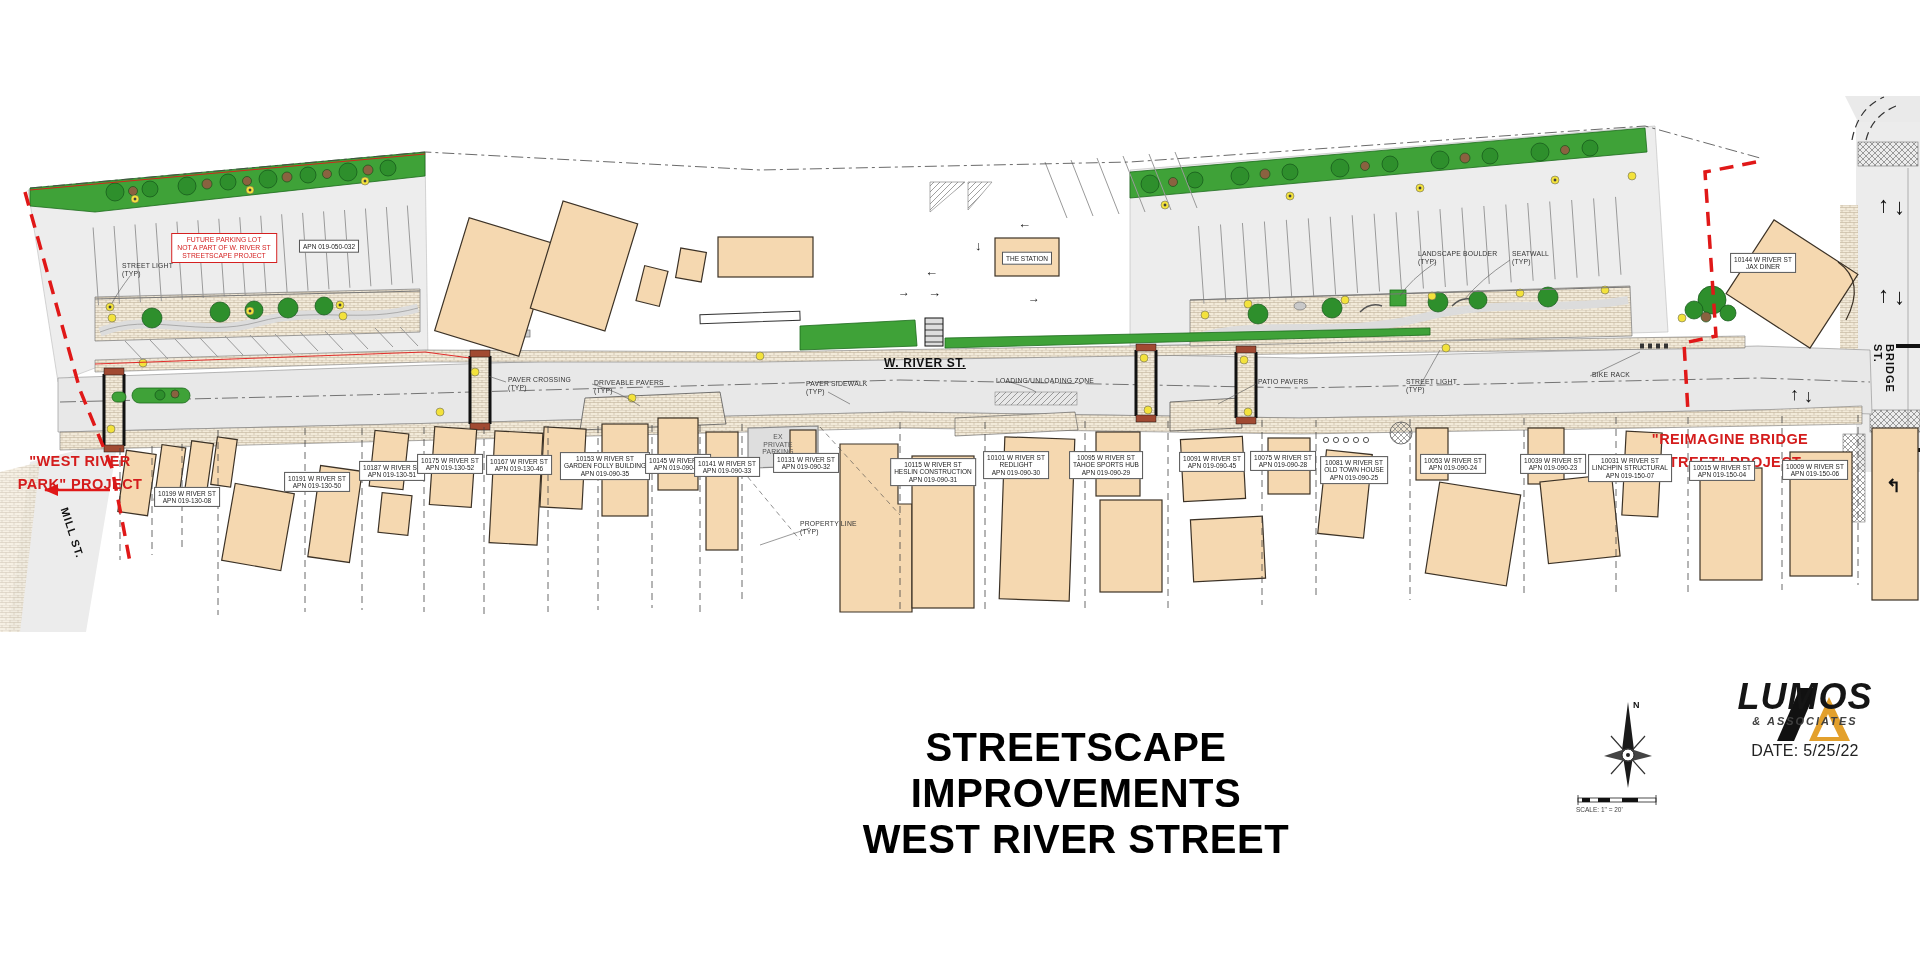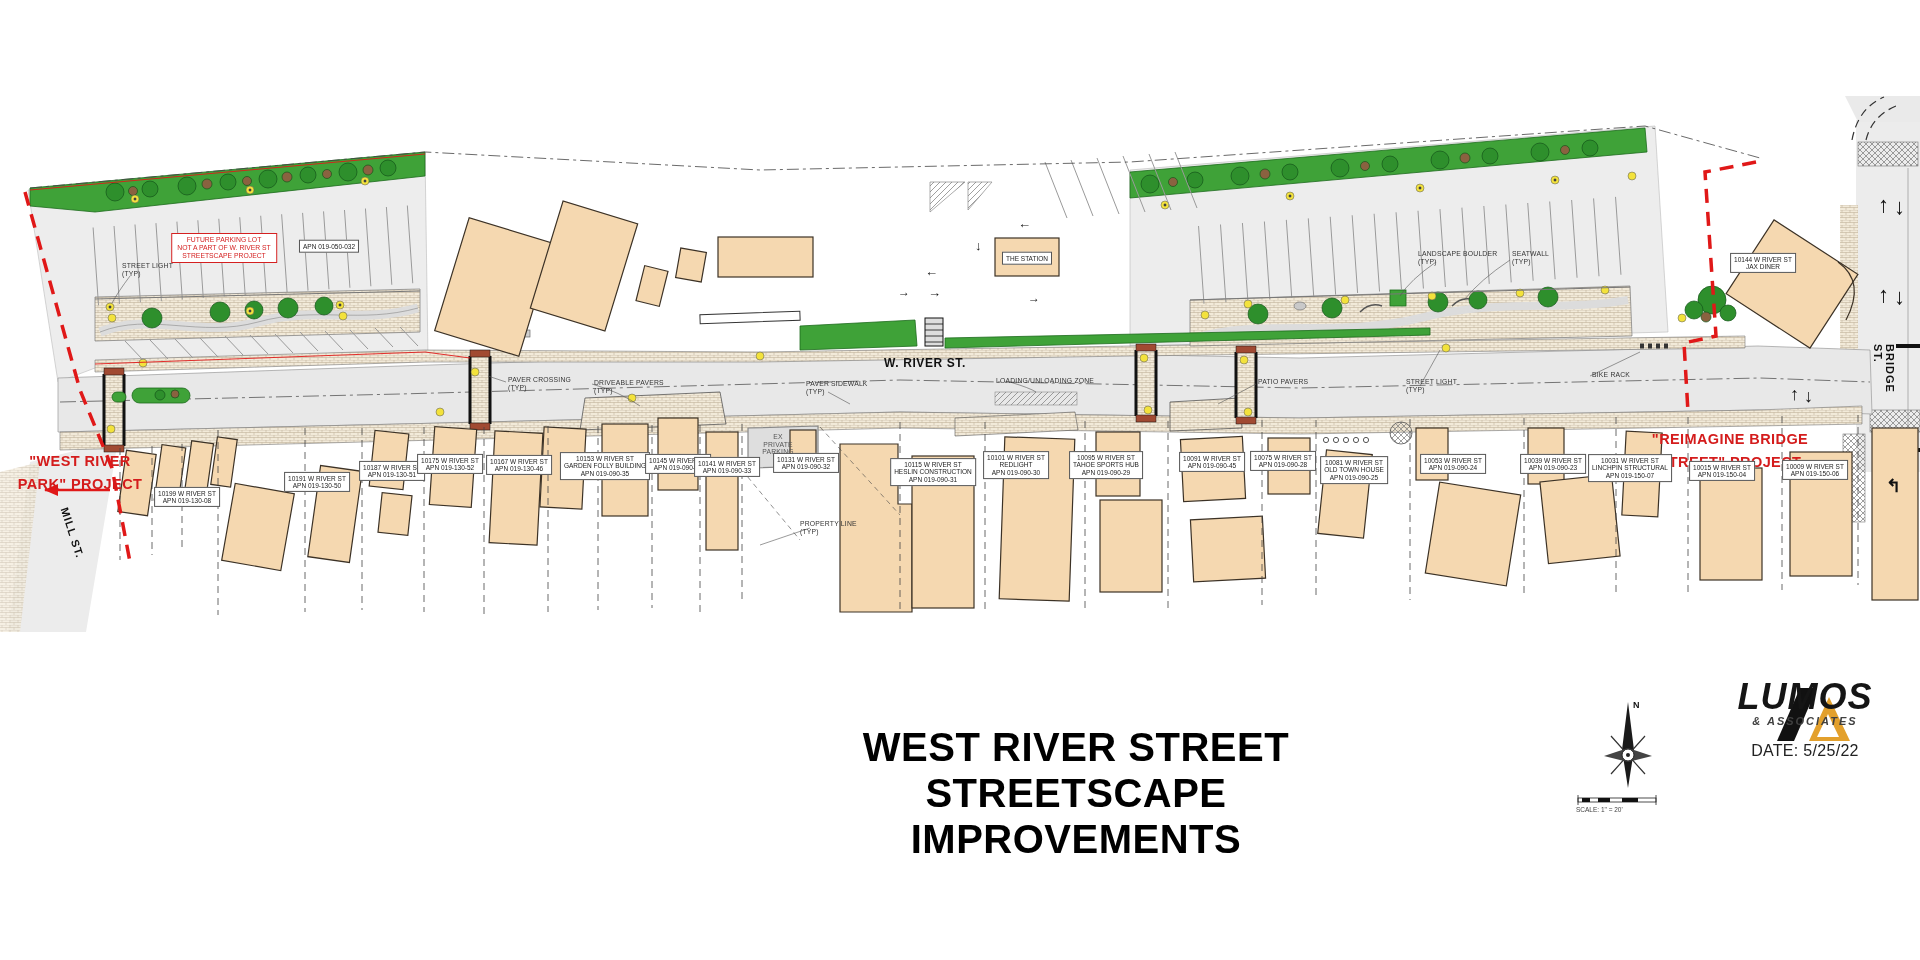--- a/index.html
+++ b/index.html
@@ -7,21 +7,21 @@
           font-family:"Liberation Sans",sans-serif;}
   #plan-svg{position:absolute;left:0;top:0;}
   .overlay{position:absolute;left:0;top:0;width:1920px;height:960px;pointer-events:none;}
   .parcel{position:absolute;transform:translate(-50%,-50%);background:#fff;border:0.5px solid #555;
           font-size:6.5px;line-height:7.6px;padding:1.5px 3px;text-align:center;color:#222;white-space:nowrap;}
   .ann{position:absolute;font-size:6.8px;line-height:7.6px;color:#333;white-space:nowrap;letter-spacing:.2px;}
   .ann.ctr{transform:translate(-50%,-50%);text-align:center;color:#555;}
   .rednote{position:absolute;left:224px;top:248px;transform:translate(-50%,-50%);background:#fff;
            border:1px solid #d42020;color:#d42020;font-size:6.8px;line-height:8px;text-align:center;
            padding:2px 5px;white-space:nowrap;}
-  .street-main{position:absolute;left:884px;top:356px;font-size:12px;font-weight:bold;color:#111;letter-spacing:.6px;}
+  .street-main{position:absolute;left:884px;top:356px;font-size:12px;font-weight:bold;color:#111;letter-spacing:.6px;text-decoration:underline;}
   .street-left{position:absolute;left:70px;top:506px;font-size:11px;font-weight:bold;color:#111;
                transform:rotate(72deg);transform-origin:left top;letter-spacing:1px;}
   .street-right{position:absolute;left:1896px;top:344px;font-size:11px;font-weight:bold;color:#111;
                 transform:rotate(90deg);transform-origin:left top;letter-spacing:1px;}
   .callout{position:absolute;width:170px;text-align:center;color:#d41c1c;font-weight:bold;
            font-size:14.5px;line-height:23px;letter-spacing:.4px;}
   .callout.west{left:-5px;top:450px;}
   .callout.east{left:1645px;top:428px;}
   .title{position:absolute;left:756px;top:724px;width:640px;text-align:center;color:#000;
          font-weight:bold;font-size:40px;line-height:46px;letter-spacing:.5px;}
@@ -551,22 +551,22 @@
           <div>(TYP)</div>
         </div>
         <div class="ann ctr" style="left: 778px; top: 444px;">
           <div>EX</div>
           <div>PRIVATE</div>
           <div>PARKING</div>
         </div>
       </div>
 
   <div class="title">
+    <div>STREETSCAPE IMPROVEMENTS</div>
     <div>WEST RIVER STREET</div>
-    <div>STREETSCAPE IMPROVEMENTS</div>
   </div>
 
   <div class="brand">
     <div class="lumos">LUMOS</div>
     <div class="assoc">&amp; ASSOCIATES</div>
     <div class="date">DATE: 5/25/22</div>
   </div>
 
   <div class="scaletxt">SCALE: 1" = 20'</div>
 </div>

